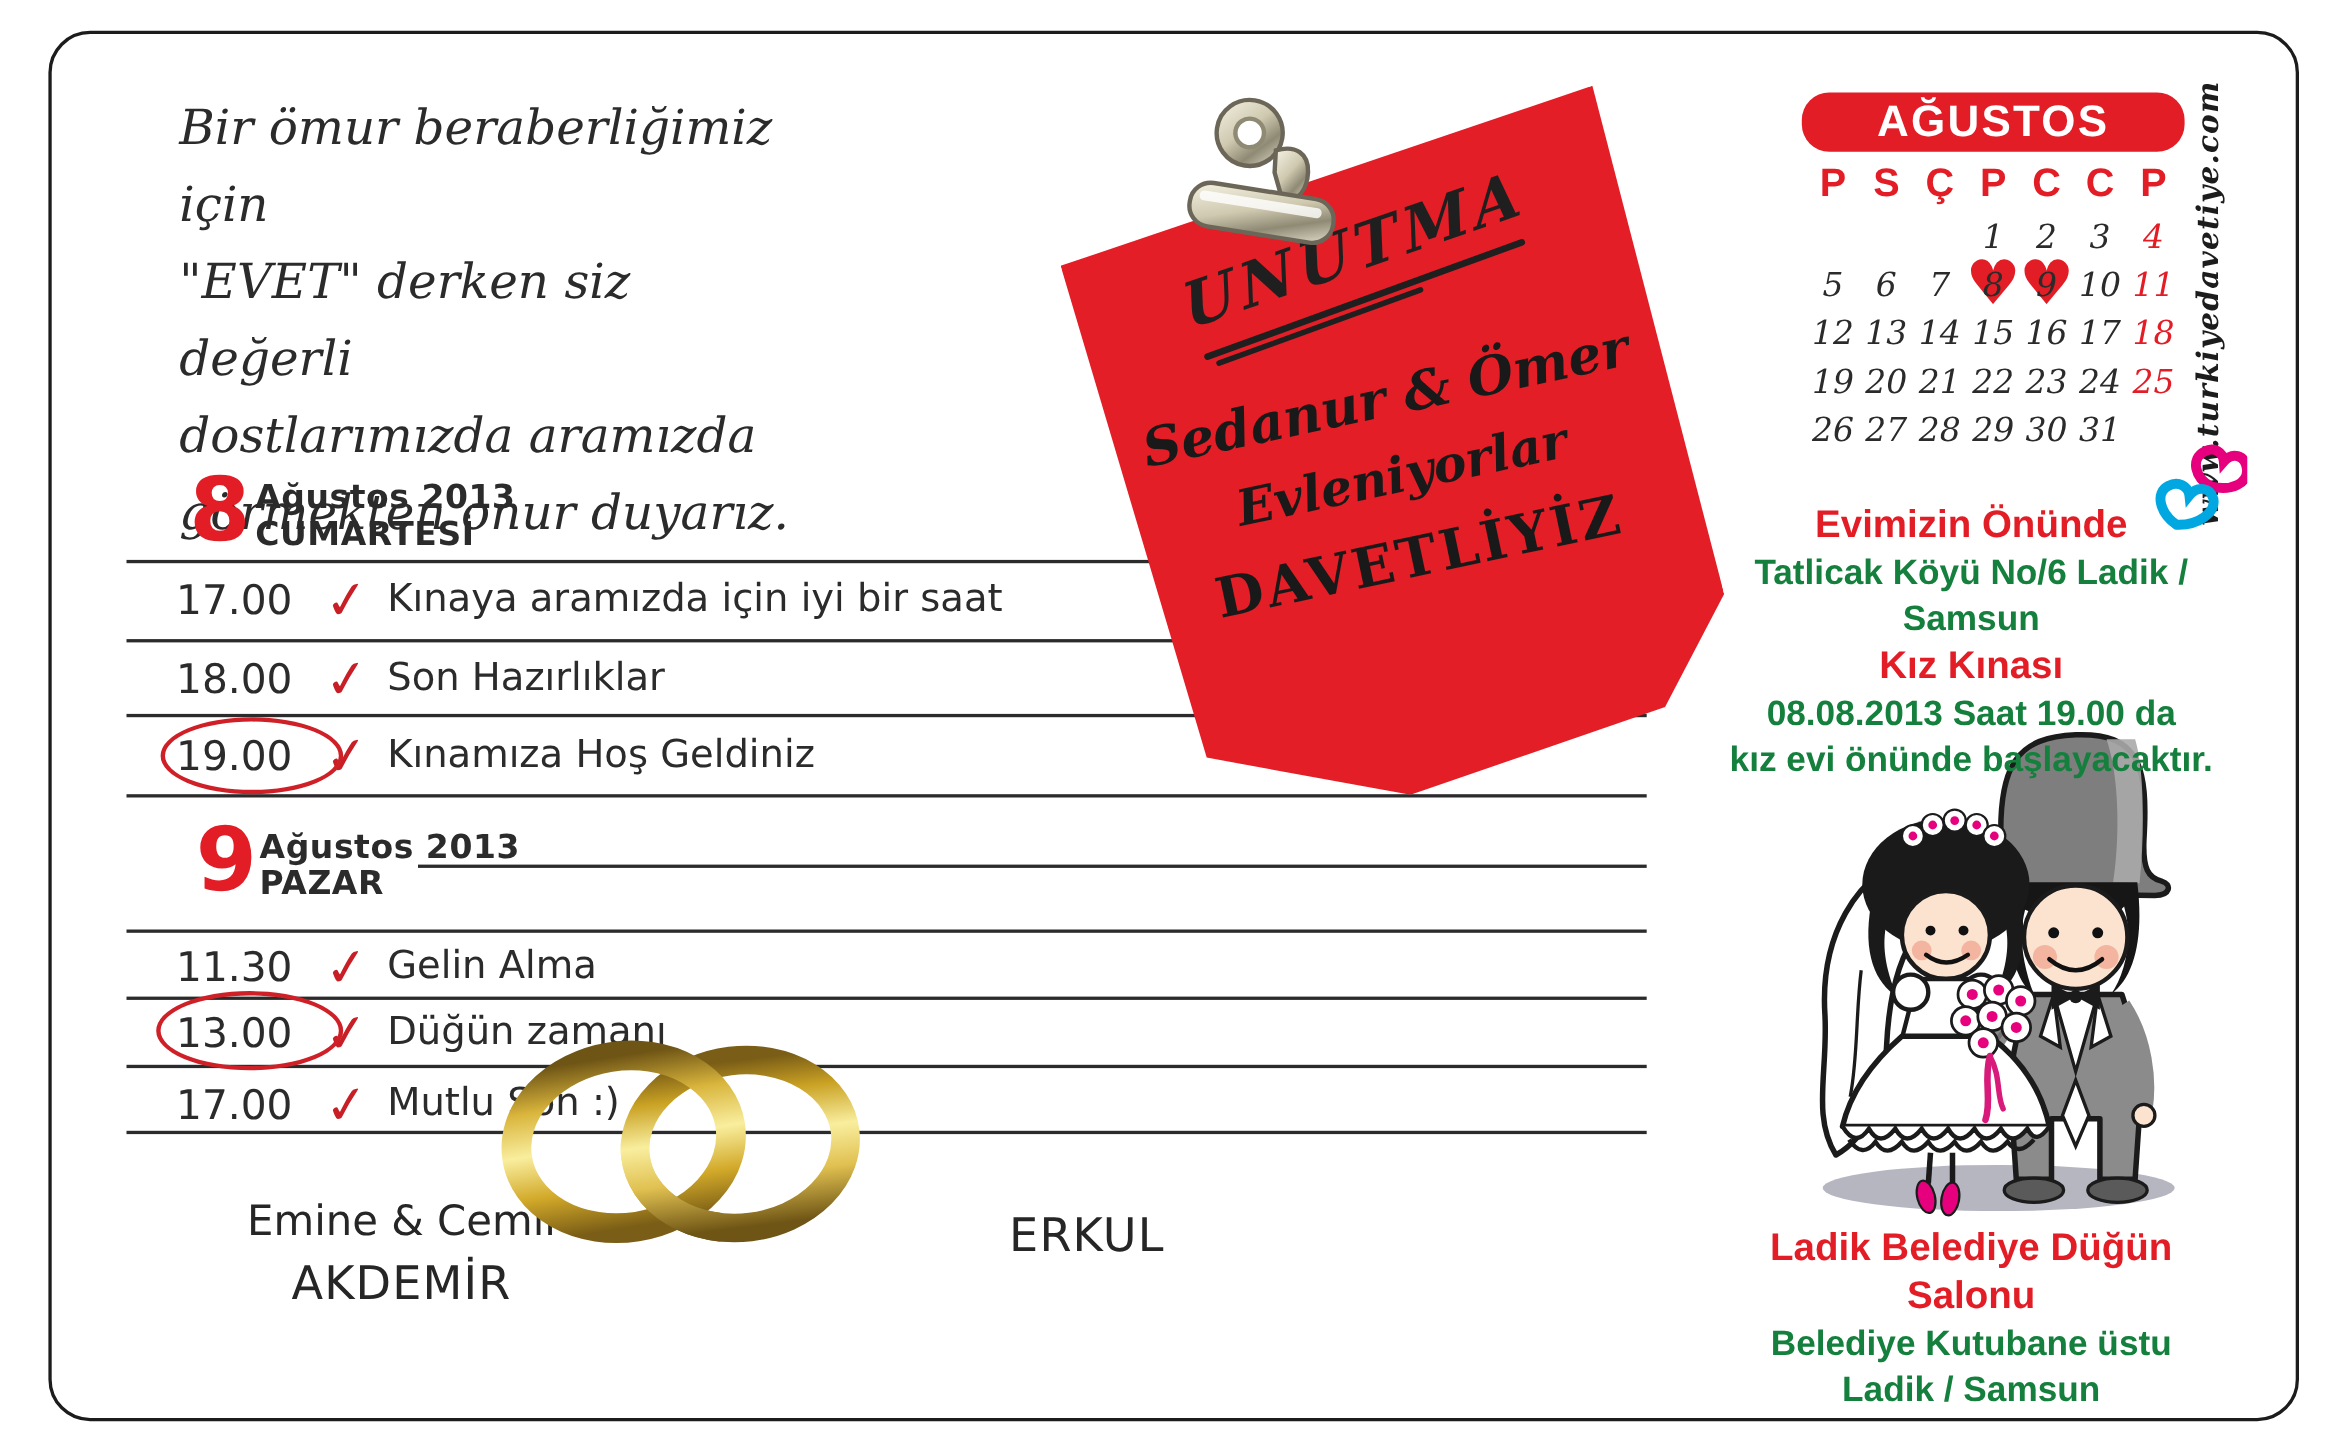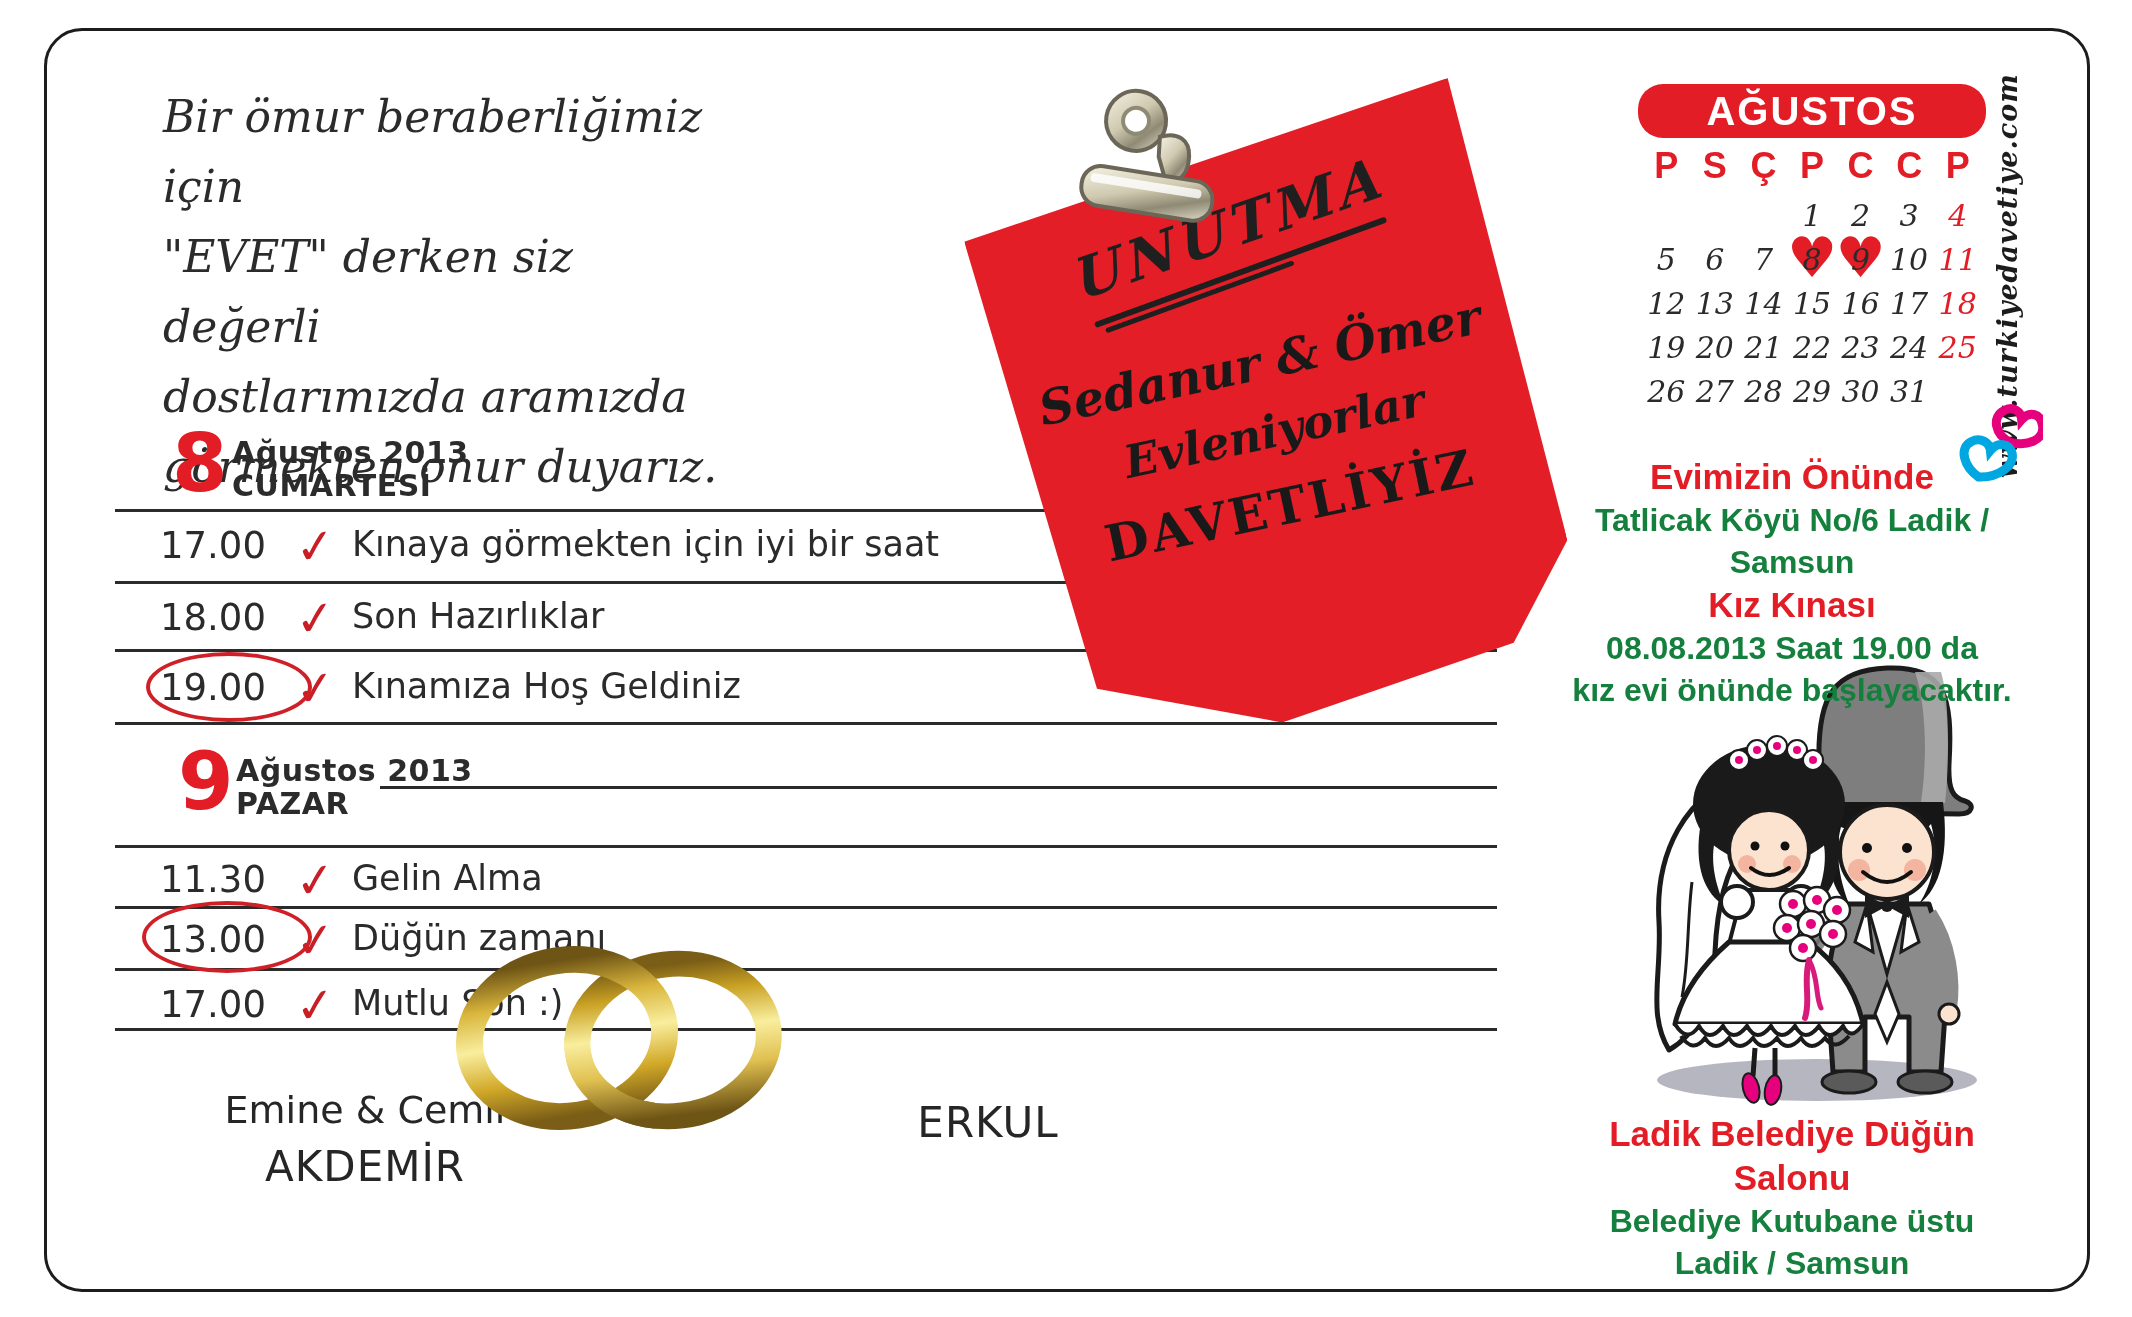--- a/index.html
+++ b/index.html
@@ -96,21 +96,21 @@
   </div>
 
   <div class="hline" style="top:509px;"></div>
   <div class="hline" style="top:581px;"></div>
   <div class="hline" style="top:649px;"></div>
   <div class="hline" style="top:722px;"></div>
 
   <div class="row" style="top:524px;">
     <span class="time">17.00</span>
     <span class="check">✓</span>
-    <span class="label">Kınaya görmekten için iyi bir saat</span>
+    <span class="label">Kınaya aramızda için iyi bir saat</span>
   </div>
   <div class="row" style="top:596px;">
     <span class="time">18.00</span>
     <span class="check">✓</span>
     <span class="label">Son Hazırlıklar</span>
   </div>
   <div class="row" style="top:666px;">
     <span class="time">19.00</span>
     <span class="check">✓</span>
     <span class="label">Kınamıza Hoş Geldiniz</span>

